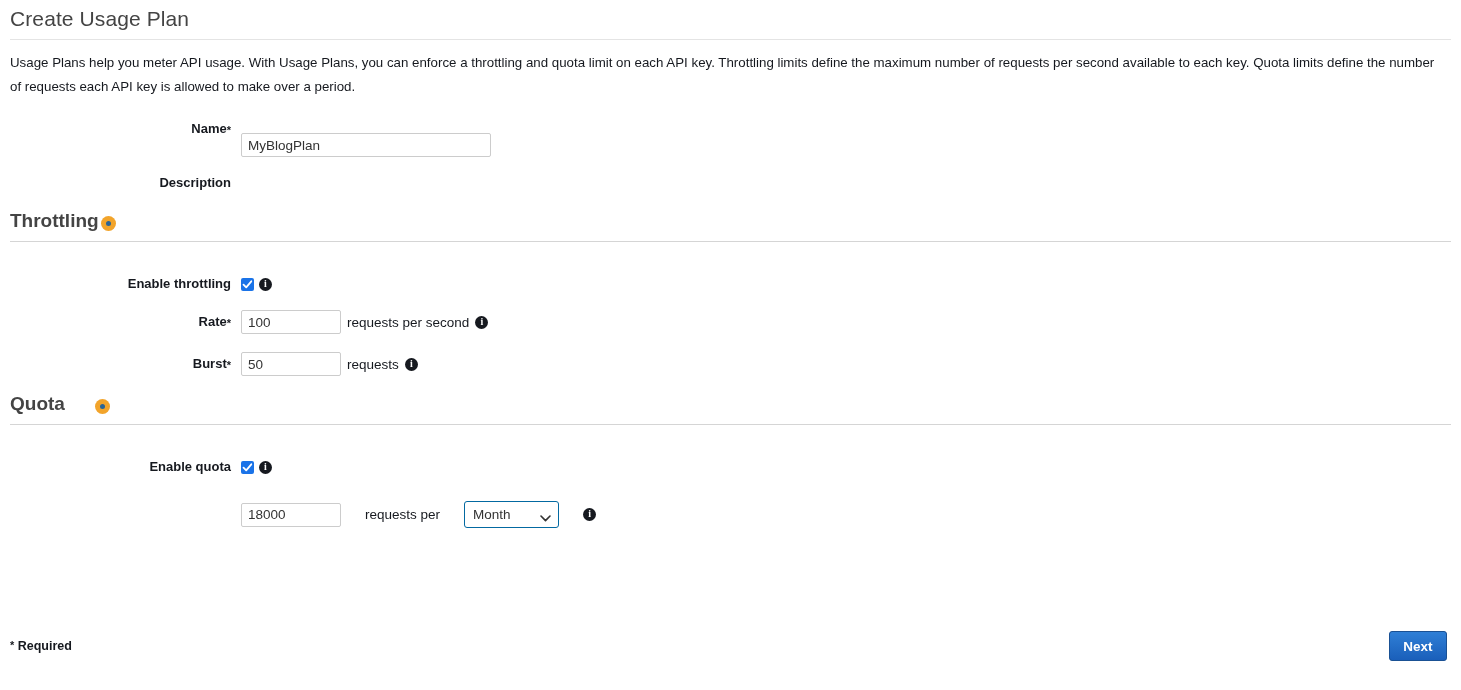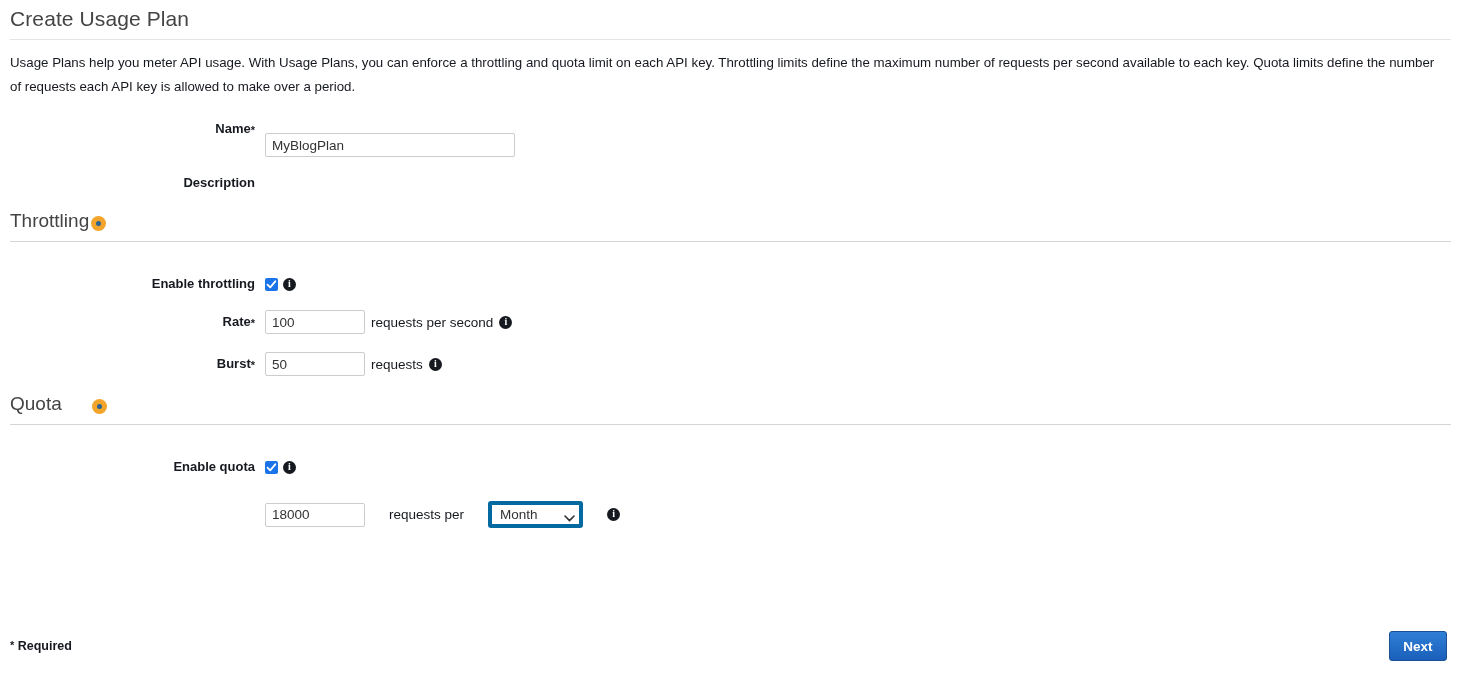--- a/index.html
+++ b/index.html
@@ -51,21 +51,20 @@
   }
 
   
   .form {
     margin-top: 18px;
   }
   .form-row {
     display: flex;
     align-items: flex-start;
     margin-bottom: 14px;
-    padding-left: 24px;
   }
   .form-label {
     width: 241px;
     min-width: 241px;
     text-align: right;
     padding-right: 10px;
     font-weight: bold;
     font-size: 13px;
     color: #16191f;
     line-height: 24px;
@@ -104,21 +103,21 @@
   }
 
   
   .section-head {
     margin: 14px 0 0 10px;
     display: flex;
     align-items: center;
   }
   .section-title {
     font-size: 19px;
-    font-weight: normal;
+    font-weight: bold;
     color: #444444;
     line-height: 24px;
   }
   .info-bubble {
     width: 15px;
     height: 15px;
     border-radius: 50%;
     background: #f2a42b;
     display: inline-block;
     margin-left: 2px;
@@ -186,21 +185,21 @@
 
   
   .select-wrap {
     position: relative;
     display: inline-block;
   }
   select.period-select {
     font-family: "Liberation Sans", sans-serif;
     font-size: 13.5px;
     color: #333;
-    border: 4px solid #0369a1;
+    border: 1px solid #0369a1;
     border-radius: 3px;
     background: #ffffff;
     height: 27px;
     width: 95px;
     padding: 2px 24px 2px 8px;
     appearance: none;
     -webkit-appearance: none;
     outline: none;
   }
   .select-caret {

